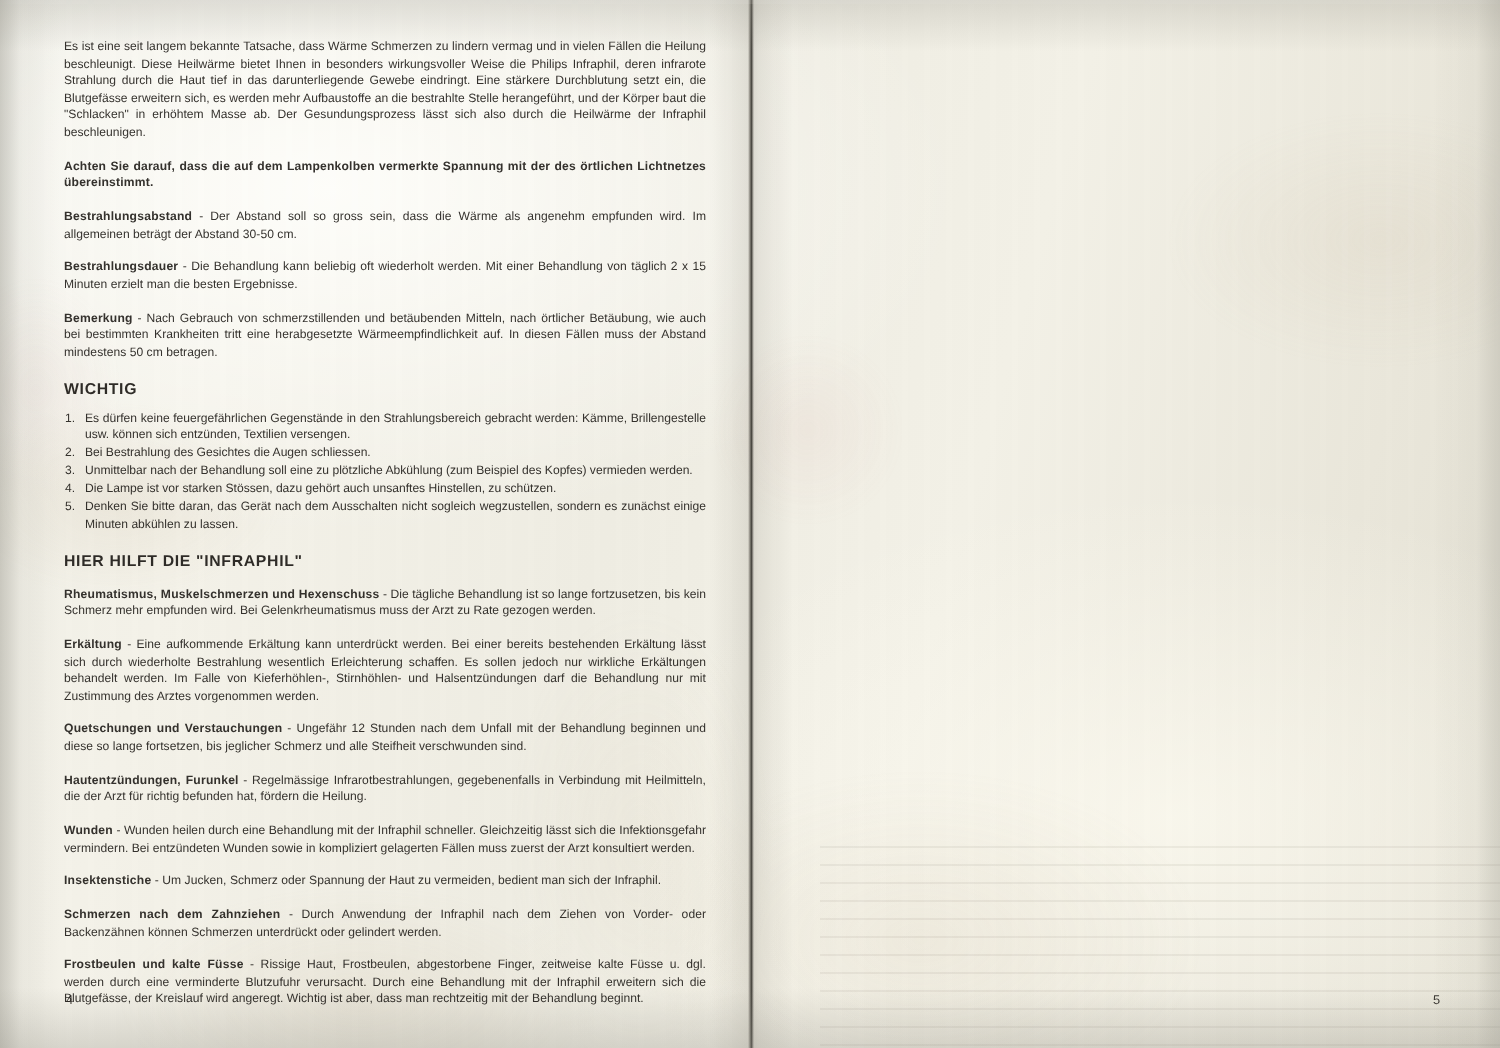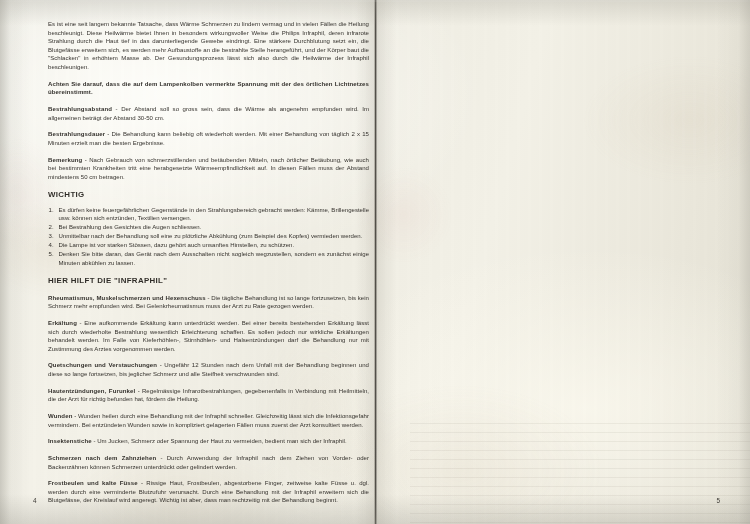--- a/index.html
+++ b/index.html
@@ -97,21 +97,21 @@
        rgba(130,126,114,0.0) 100%);
     pointer-events: none;
   }
   
   .page {
     position: absolute;
     top: 0;
     height: 524px;
     box-sizing: border-box;
   }
-  .page-left  { left: 16px;     width: 375px; padding: 20px 22px 0 32px; }
+  .page-left  { left: 0;     width: 375px; padding: 20px 22px 0 32px; }
 
   .ink {
     position: relative;
     z-index: 3;
     color: #24211d;
     opacity: .93;
     filter: blur(.16px);
   }
 
   p.body,

